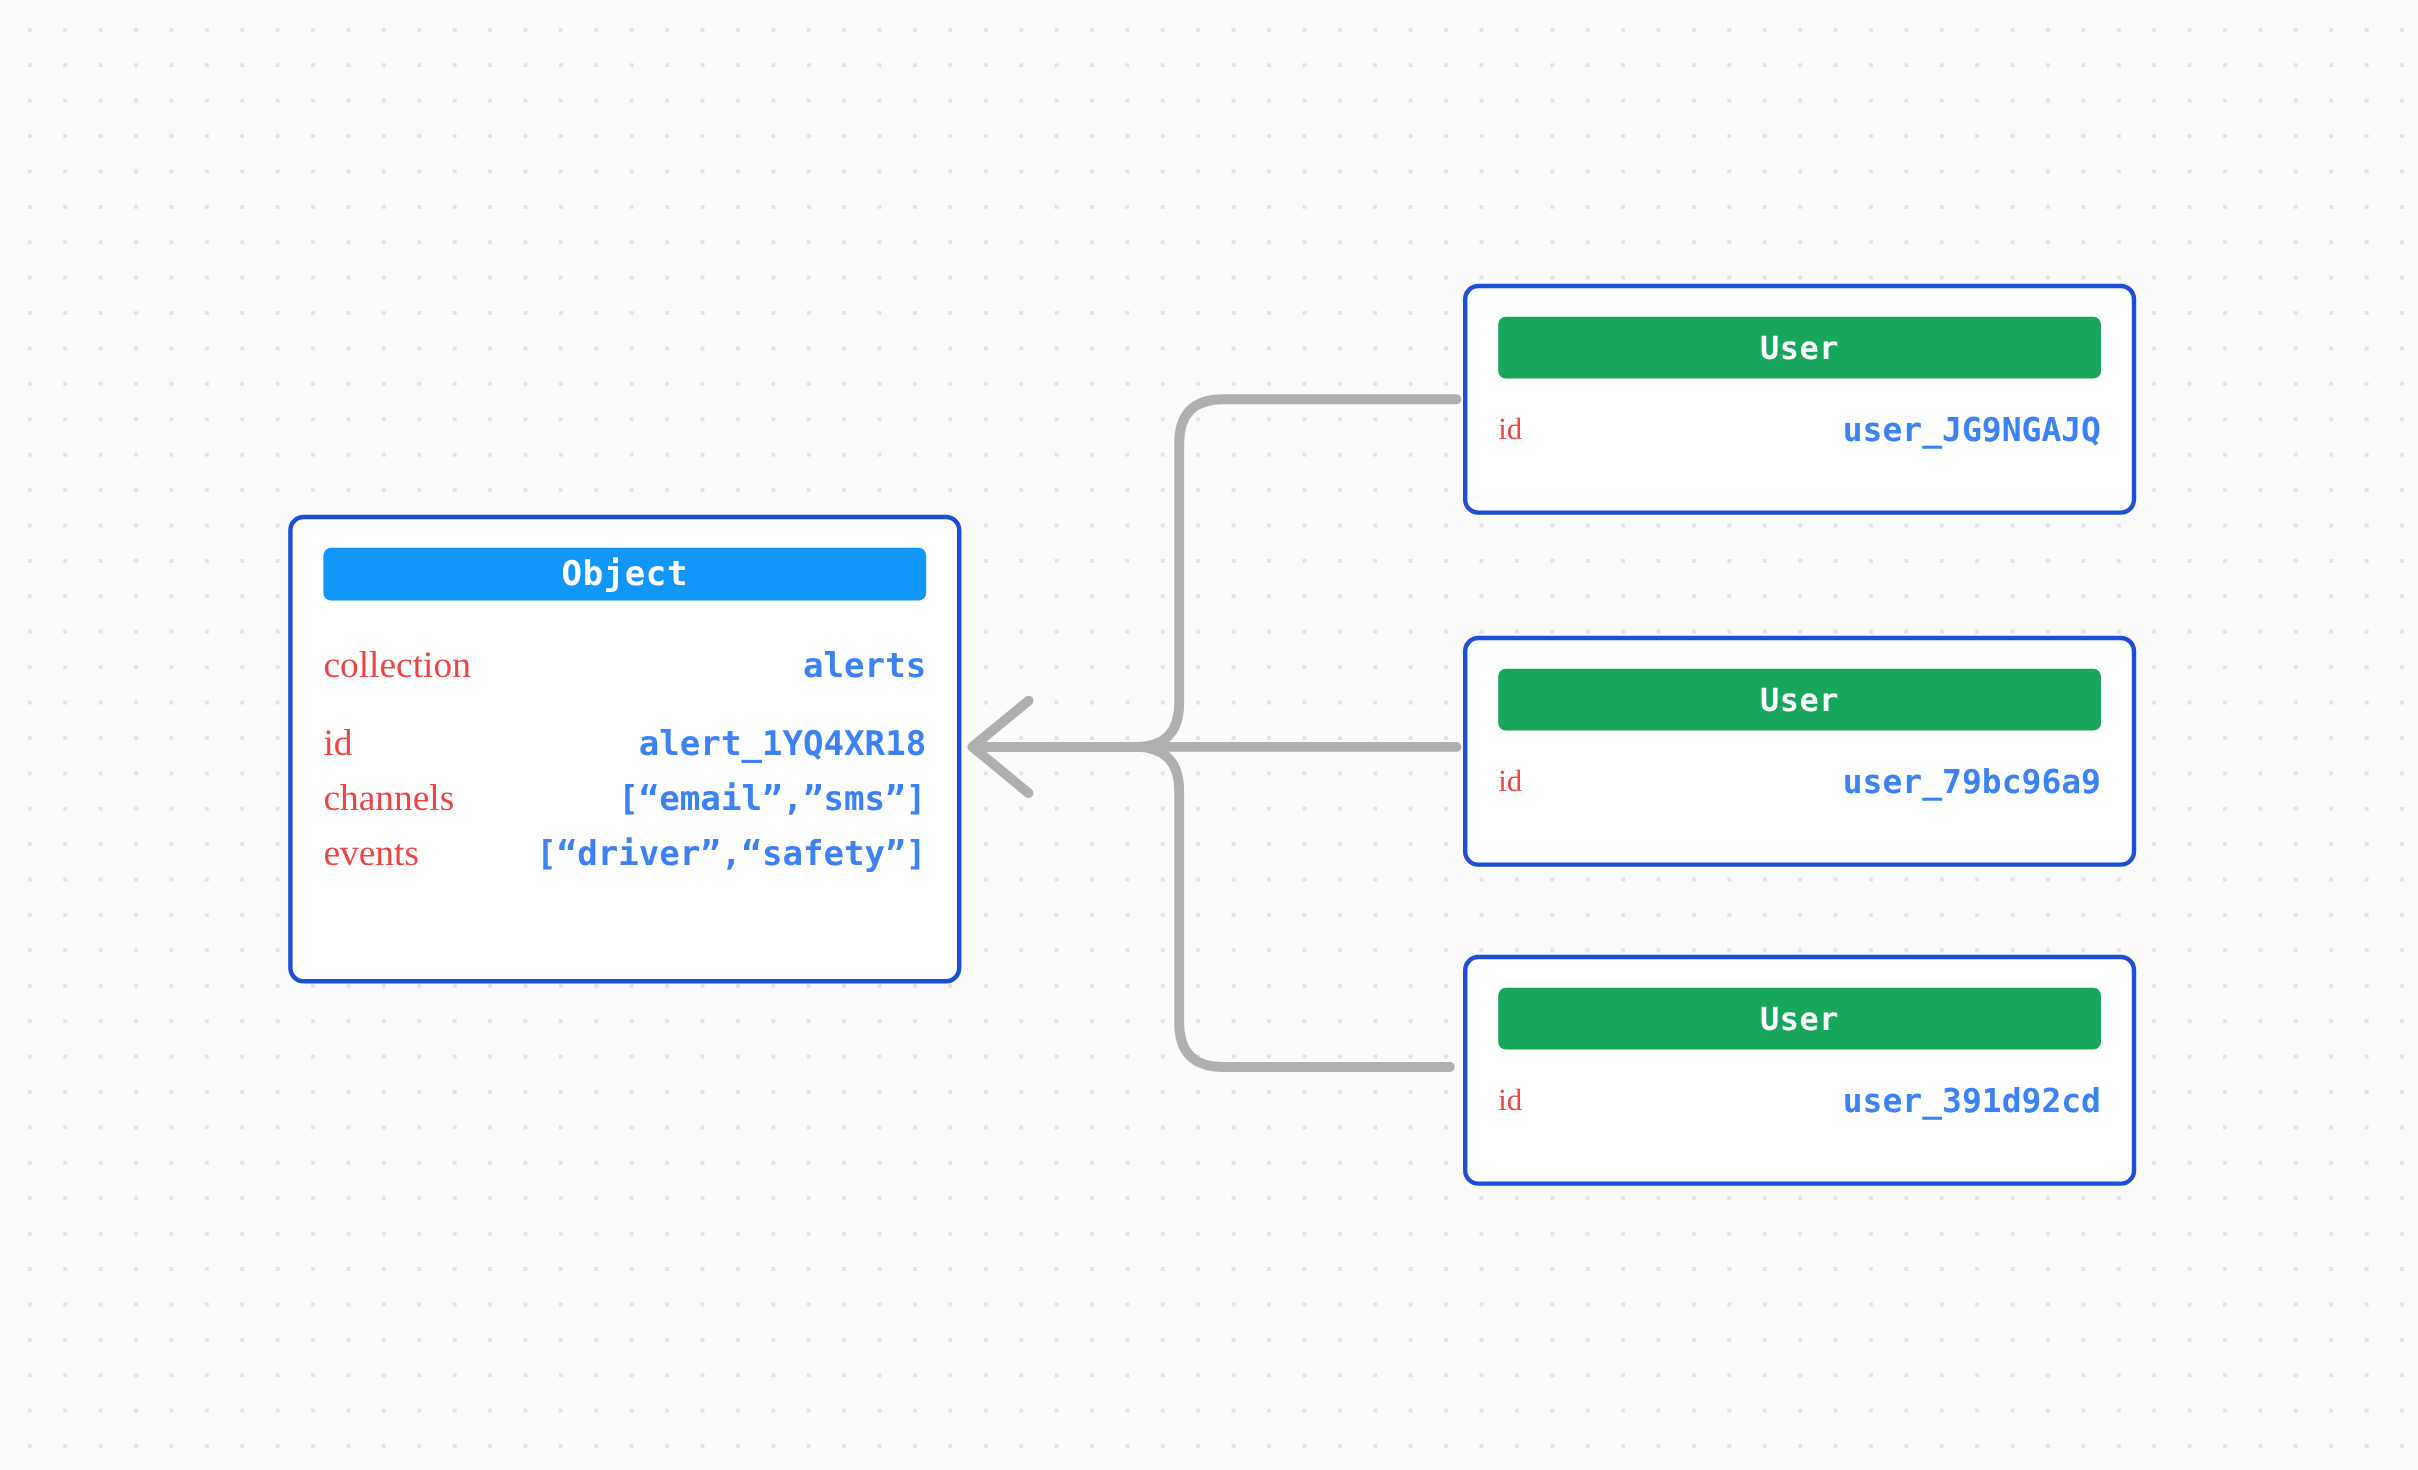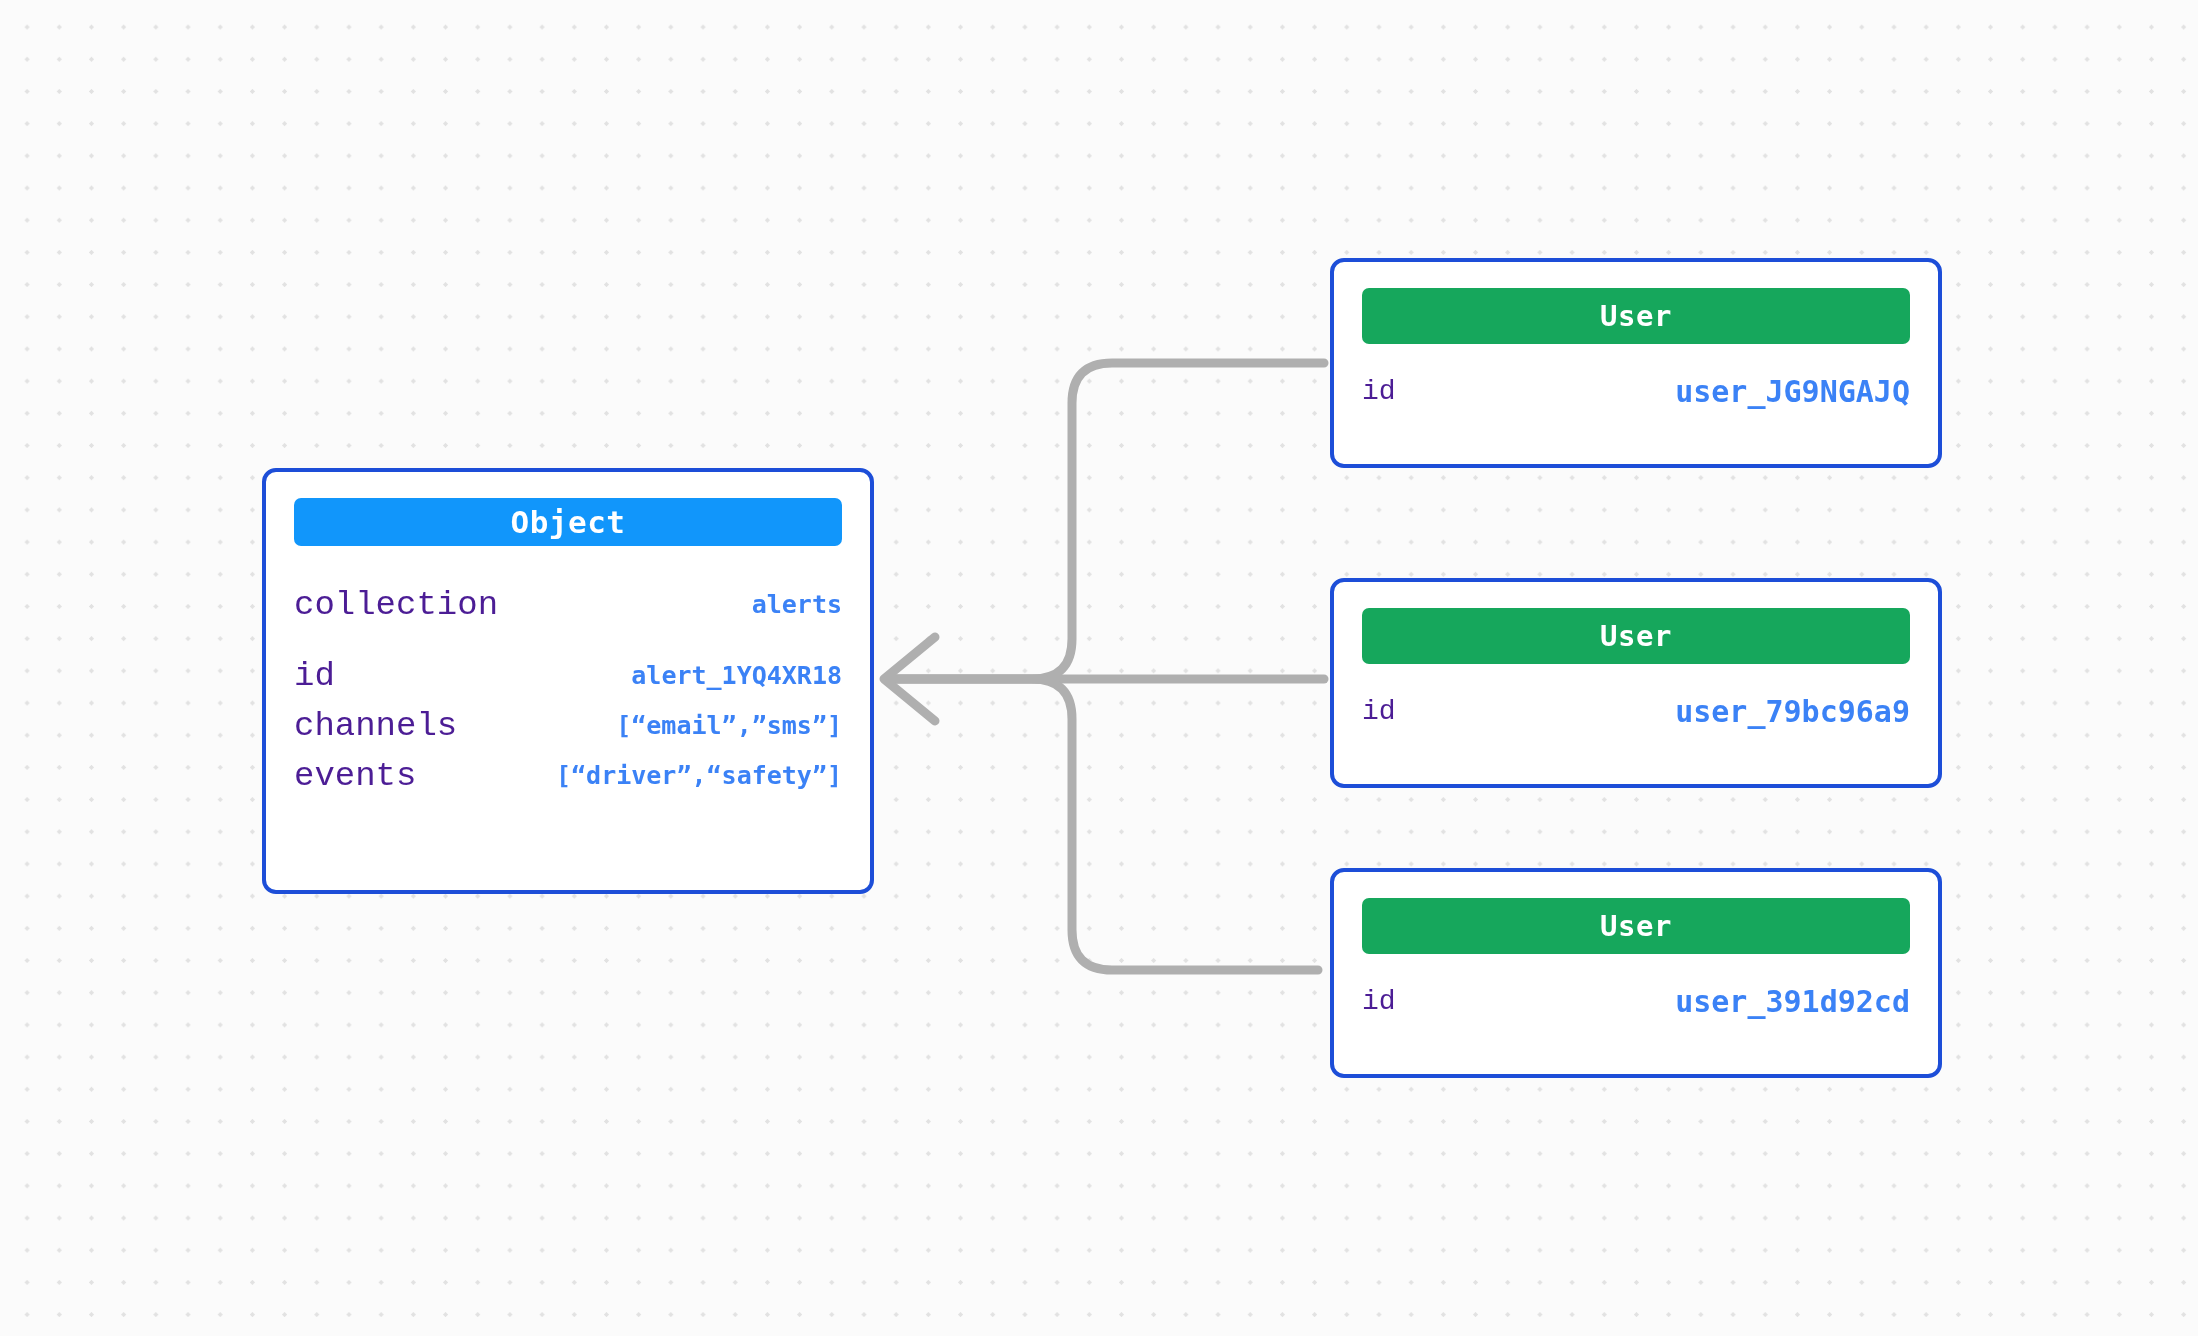--- a/index.html
+++ b/index.html
@@ -62,22 +62,22 @@
   .fields { display: block; }
 
   .field-row {
     display: flex;
     align-items: baseline;
     justify-content: space-between;
     white-space: nowrap;
   }
 
   .field-key {
-    color: #4c1d95;
-    font-family: Liberation Mono, monospace;
+    color: #ef4444;
+    font-family: Liberation Serif, serif;
     font-weight: 400;
   }
 
   .field-val {
     color: #3b82f6;
     font-family: "DejaVu Sans Mono", monospace;
     font-weight: 700;
     text-align: right;
   }
 
@@ -88,21 +88,21 @@
     width: 612px;
     height: 426px;
     padding: 26px 28px;
   }
   #node-object .node-header {
     height: 48px;
     font-size: 31px;
     margin-bottom: 34px;
   }
   #node-object .field-key { font-size: 34px; }
-  #node-object .field-val { font-size: 25px; }
+  #node-object .field-val { font-size: 31px; }
   #node-object .group-a { margin-bottom: 22px; }
   #node-object .group-b .field-row { margin-bottom: 1px; }
   #node-object .field-row { height: 49px; align-items: center; }
 
   
   .node.user-node {
     left: 1330px;
     width: 612px;
     height: 210px;
     padding: 26px 28px;

